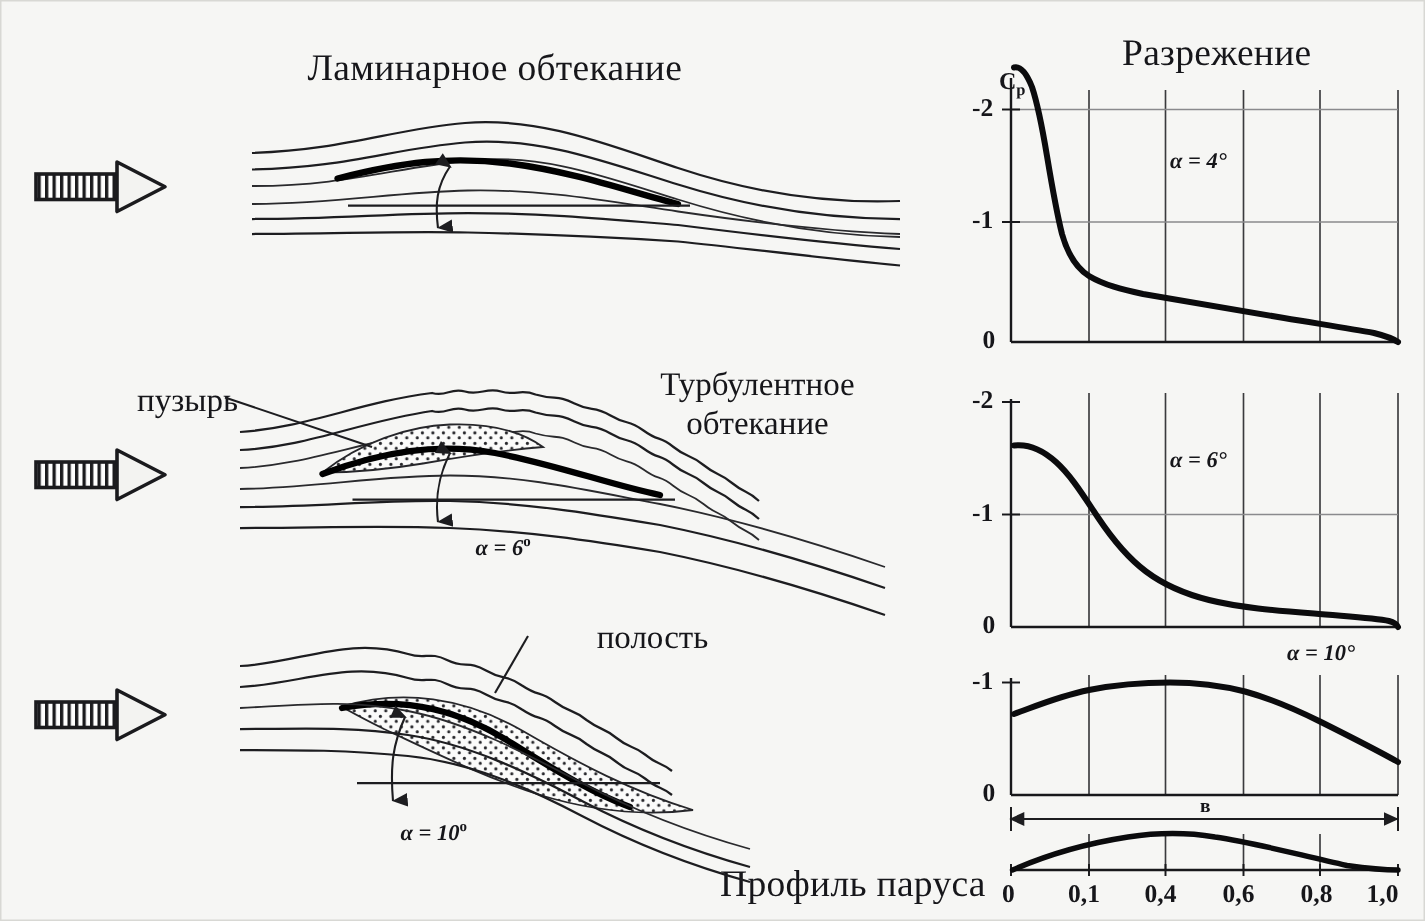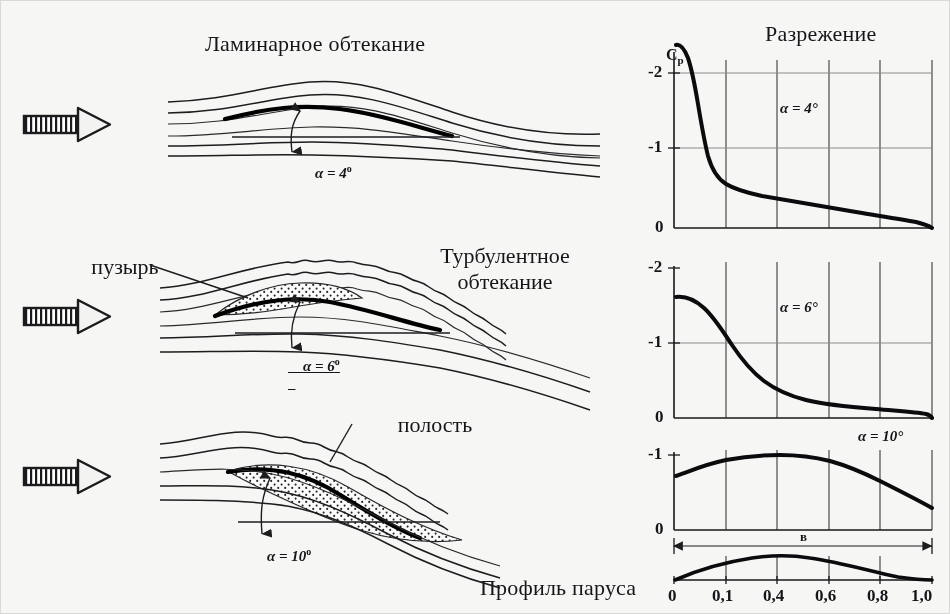--- a/index.html
+++ b/index.html
@@ -25,21 +25,21 @@
   }
 
   
   .lbl {
     position: absolute;
     white-space: pre;
     line-height: 1.12;
     color: #16161a;
   }
   .heading {
-    font-size: 22px;
+    font-size: 25px;
     letter-spacing: .2px;
   }
   .heading-c {
     font-size: 22px;
     text-align: center;
     line-height: 1.2;
   }
   .alpha {
     font-family: "Liberation Serif", "DejaVu Serif", serif;
     font-weight: bold;
@@ -97,33 +97,30 @@
 
   <div class="lbl heading-c" style="left:420px; top:243px; width:170px;">Турбулентное</div>
   <div class="lbl heading-c" style="left:420px; top:269px; width:170px;">обтекание</div>
 
   <div class="lbl heading-c" style="left:55px; top:254px; width:140px;">пузырь</div>
 
   <div class="lbl heading" style="left:480px; top:576px;">Профиль паруса</div>
 
   <div class="lbl heading-c" style="left:355px; top:412px; width:160px;">полость</div>
 
-  <div class="lbl alpha" style="left:300px; top:146px;">
-    <span>α = 4</span><span class="sup">o</span>
-  </div>
-
-  <div class="lbl alpha" style="left:288px; top:339px;text-decoration:underline;">
+
+  <div class="lbl alpha" style="left:302px; top:339px;">
     <span>α = 6</span><span class="sup">o</span>
   </div>
 
   <div class="lbl alpha" style="left:252px; top:529px;">
     <span>α = 10</span><span class="sup">o</span>
   </div>
 
-  <div class="lbl heading" style="left:748px; top:22px;margin-left:17px;">Разрежение</div>
+  <div class="lbl heading" style="left:748px; top:22px;">Разрежение</div>
 
   <div class="lbl cp-label" style="left:650px; top:28px;">
     <span>C</span><sub>p</sub>
   </div>
 
   <div class="lbl alpha" style="left:780px; top:100px;">α = 4°</div>
   <div class="lbl alpha" style="left:780px; top:285px;margin-top:14px;">α = 6°</div>
   <div class="lbl alpha" style="left:858px; top:428px;">α = 10°</div>
 
   <div class="lbl chordlabel" style="left:800px; top:530px;">в</div>

